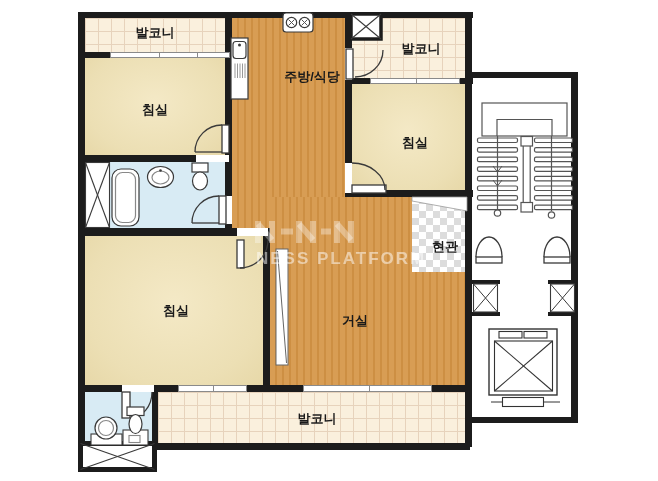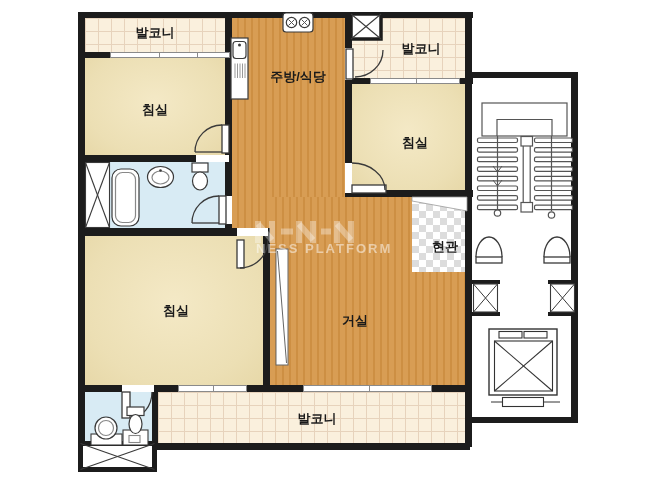--- a/index.html
+++ b/index.html
@@ -20,21 +20,21 @@
   .bath{background:#d8ebf4;}
   .checker{background-color:#ffffff;
         background-image:linear-gradient(45deg,#dcdcdc 25%,transparent 25%,transparent 75%,#dcdcdc 75%),
                          linear-gradient(45deg,#dcdcdc 25%,transparent 25%,transparent 75%,#dcdcdc 75%);
         background-size:14px 14px;background-position:0 0,7px 7px;}
   .hallfloor{background:#ffffff;}
   svg.art{position:absolute;left:0;top:0;z-index:4;}
   .rlabel{position:absolute;transform:translate(-50%,-50%);font-size:13px;font-weight:bold;
           color:#1a1a1a;white-space:nowrap;z-index:5;}
   .wm{position:absolute;left:0;top:0;width:658px;height:481px;z-index:6;pointer-events:none;}
-  .wmtext{position:absolute;left:256px;top:241px;font-size:13px;font-weight:bold;
+  .wmtext{position:absolute;left:256px;top:249px;font-size:17px;font-weight:bold;
           letter-spacing:2px;color:rgba(255,255,255,0.5);white-space:nowrap;}
 </style>
 </head>
 <body>
 
 <div class="plan">
 
   <div class="f tile" style="left:85px;top:18px;width:140px;height:34px"></div>
   <div class="f cream" style="left:85px;top:58px;width:140px;height:97px"></div>
   <div class="f bath" style="left:110px;top:162px;width:115px;height:66px"></div>
@@ -241,21 +241,21 @@
       <rect x="524" y="331.5" width="23" height="6.5" stroke-width="1.1"></rect>
       <rect x="494.5" y="341" width="58" height="50" stroke-width="1.1"></rect>
       <line x1="494.5" y1="341" x2="552.5" y2="391" stroke-width="1.1"></line>
       <line x1="552.5" y1="341" x2="494.5" y2="391" stroke-width="1.1"></line>
       <line x1="491" y1="402" x2="560" y2="402" stroke-width="1"></line>
       <rect x="502.5" y="397.5" width="41" height="9" stroke-width="1.1"></rect>
     </g>
   </svg>
 
   <div class="rlabel" style="left:155px;top:33px">발코니</div>
-  <div class="rlabel" style="left:298px;top:77px">주방/식당</div>
+  <div class="rlabel" style="left:312px;top:77px">주방/식당</div>
   <div class="rlabel" style="left:421px;top:49px">발코니</div>
   <div class="rlabel" style="left:155px;top:110px">침실</div>
   <div class="rlabel" style="left:415px;top:143px">침실</div>
   <div class="rlabel" style="left:445px;top:247px">현관</div>
   <div class="rlabel" style="left:355px;top:321px">거실</div>
   <div class="rlabel" style="left:176px;top:311px">침실</div>
   <div class="rlabel" style="left:317px;top:419px">발코니</div>
 
   <div class="wm">
     <svg width="658" height="481" viewBox="0 0 658 481">

